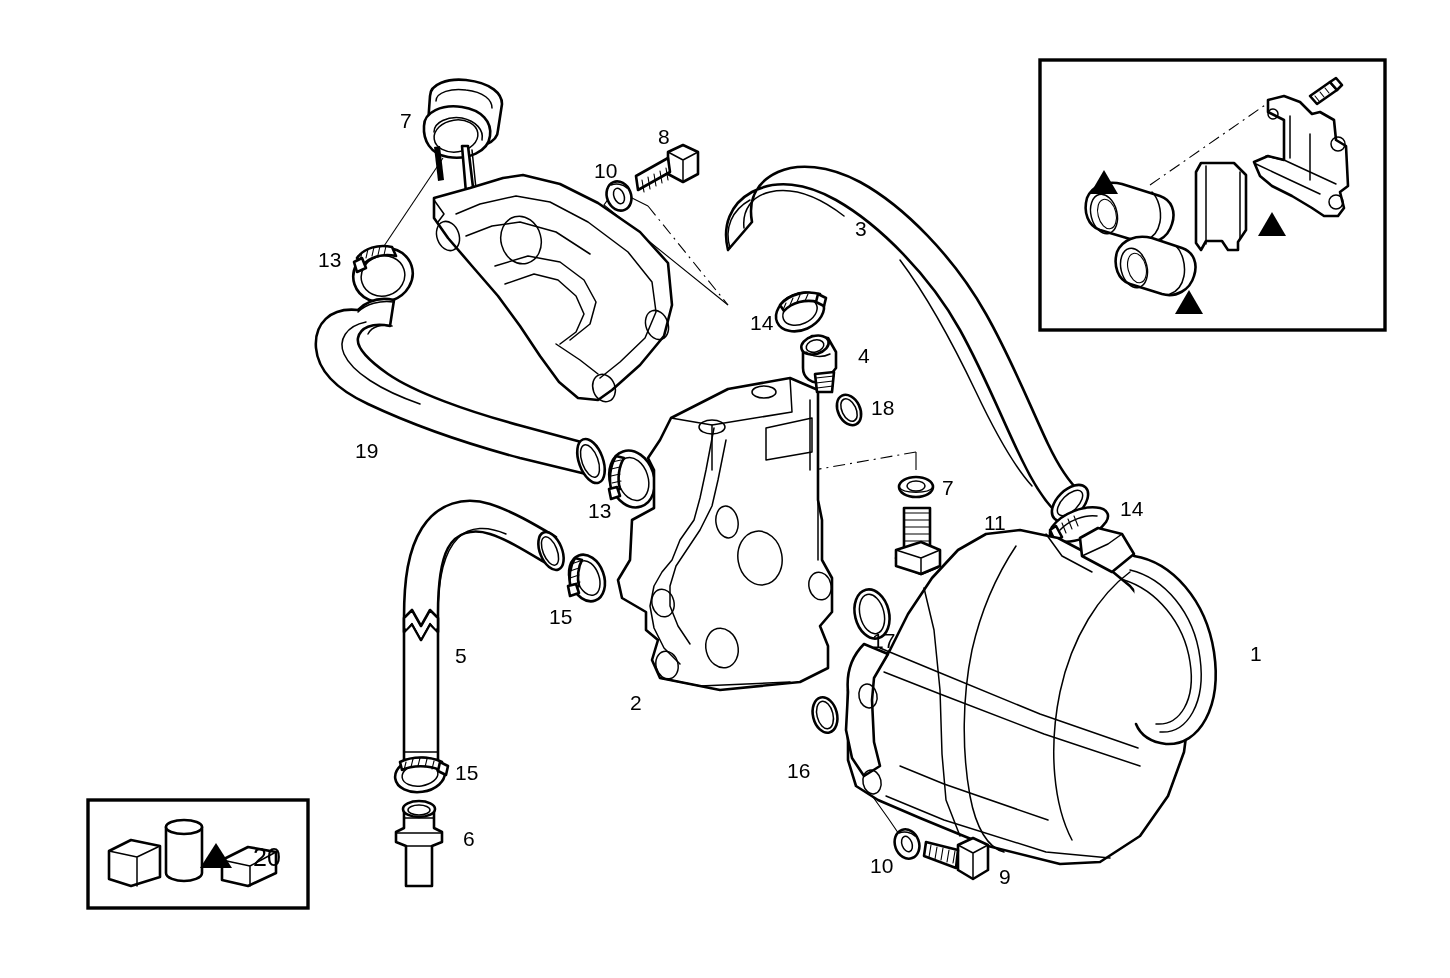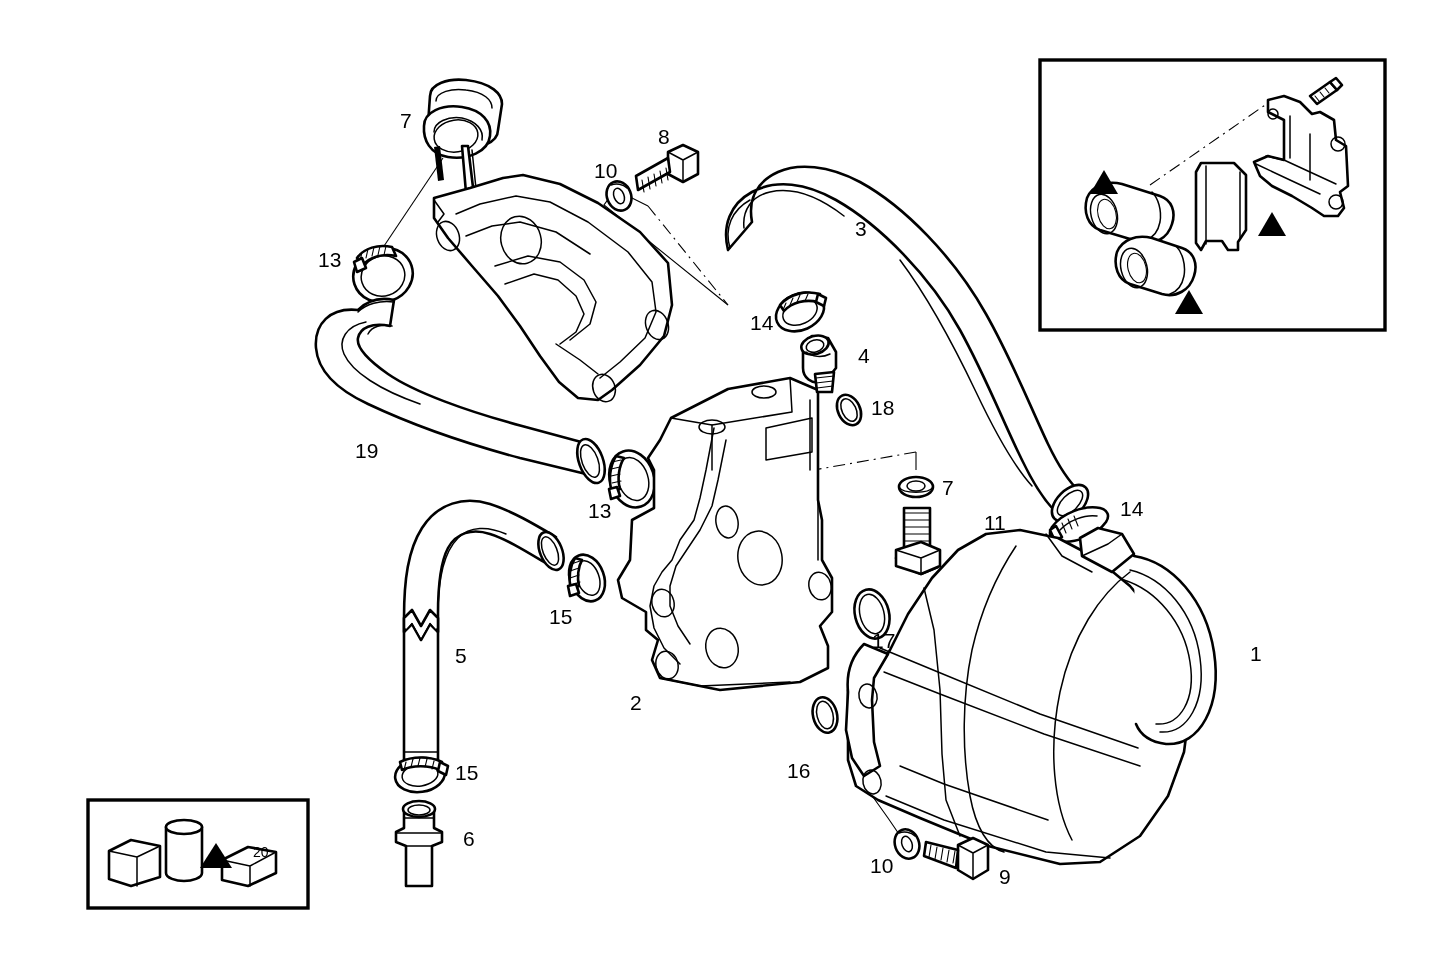--- a/index.html
+++ b/index.html
@@ -13,21 +13,21 @@
   svg.layer{position:absolute;left:0;top:0;width:1450px;height:978px;}
   .lbl{
     position:absolute;
     font-family:"Liberation Sans", sans-serif;
     font-size:21px;
     color:#000;
     line-height:1;
     white-space:nowrap;
     user-select:none;
   }
-  .lbl.big{font-size:14px;}
+  .lbl.big{font-size:25px;}
   
   .o{fill:#fff;stroke:#000;stroke-width:2.6;stroke-linejoin:round;stroke-linecap:round;}
   .m{fill:none;stroke:#000;stroke-width:1.5;stroke-linejoin:round;stroke-linecap:round;}
   .t{fill:none;stroke:#000;stroke-width:1.1;stroke-linejoin:round;stroke-linecap:round;}
   .f{fill:#000;stroke:none;}
   .leader{fill:none;stroke:#000;stroke-width:1.1;}
   .dash{fill:none;stroke:#000;stroke-width:1.1;stroke-dasharray:12 5 2 5;}
   .boxline{fill:none;stroke:#000;stroke-width:3.4;}
   .white{fill:#ffffff;stroke:none;}
 </style>

